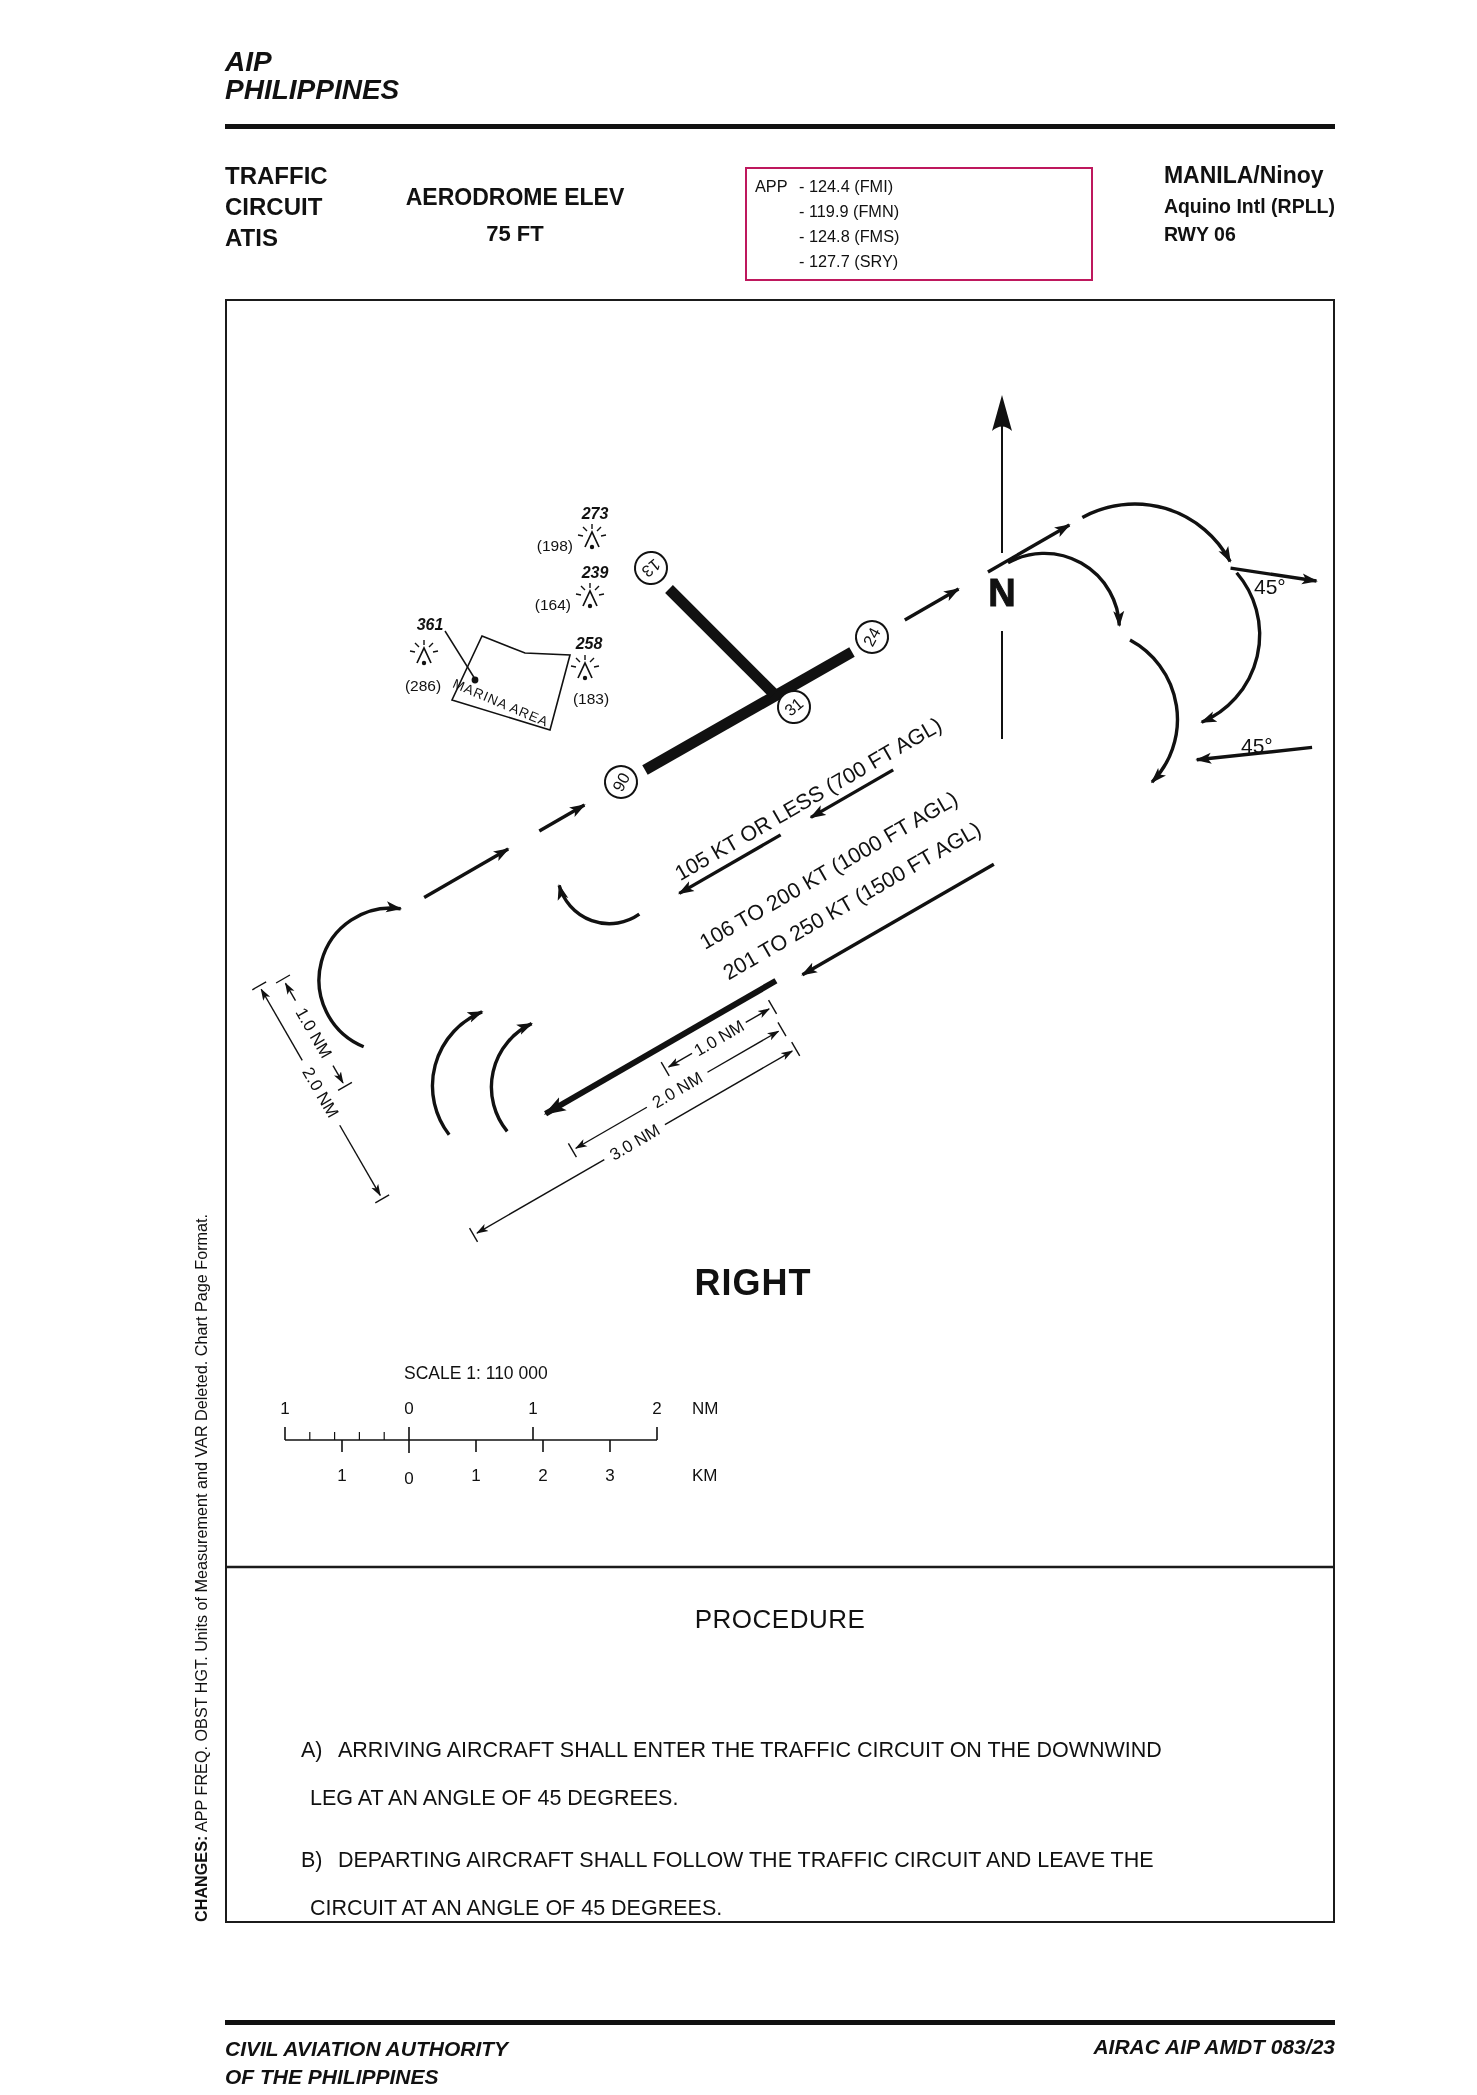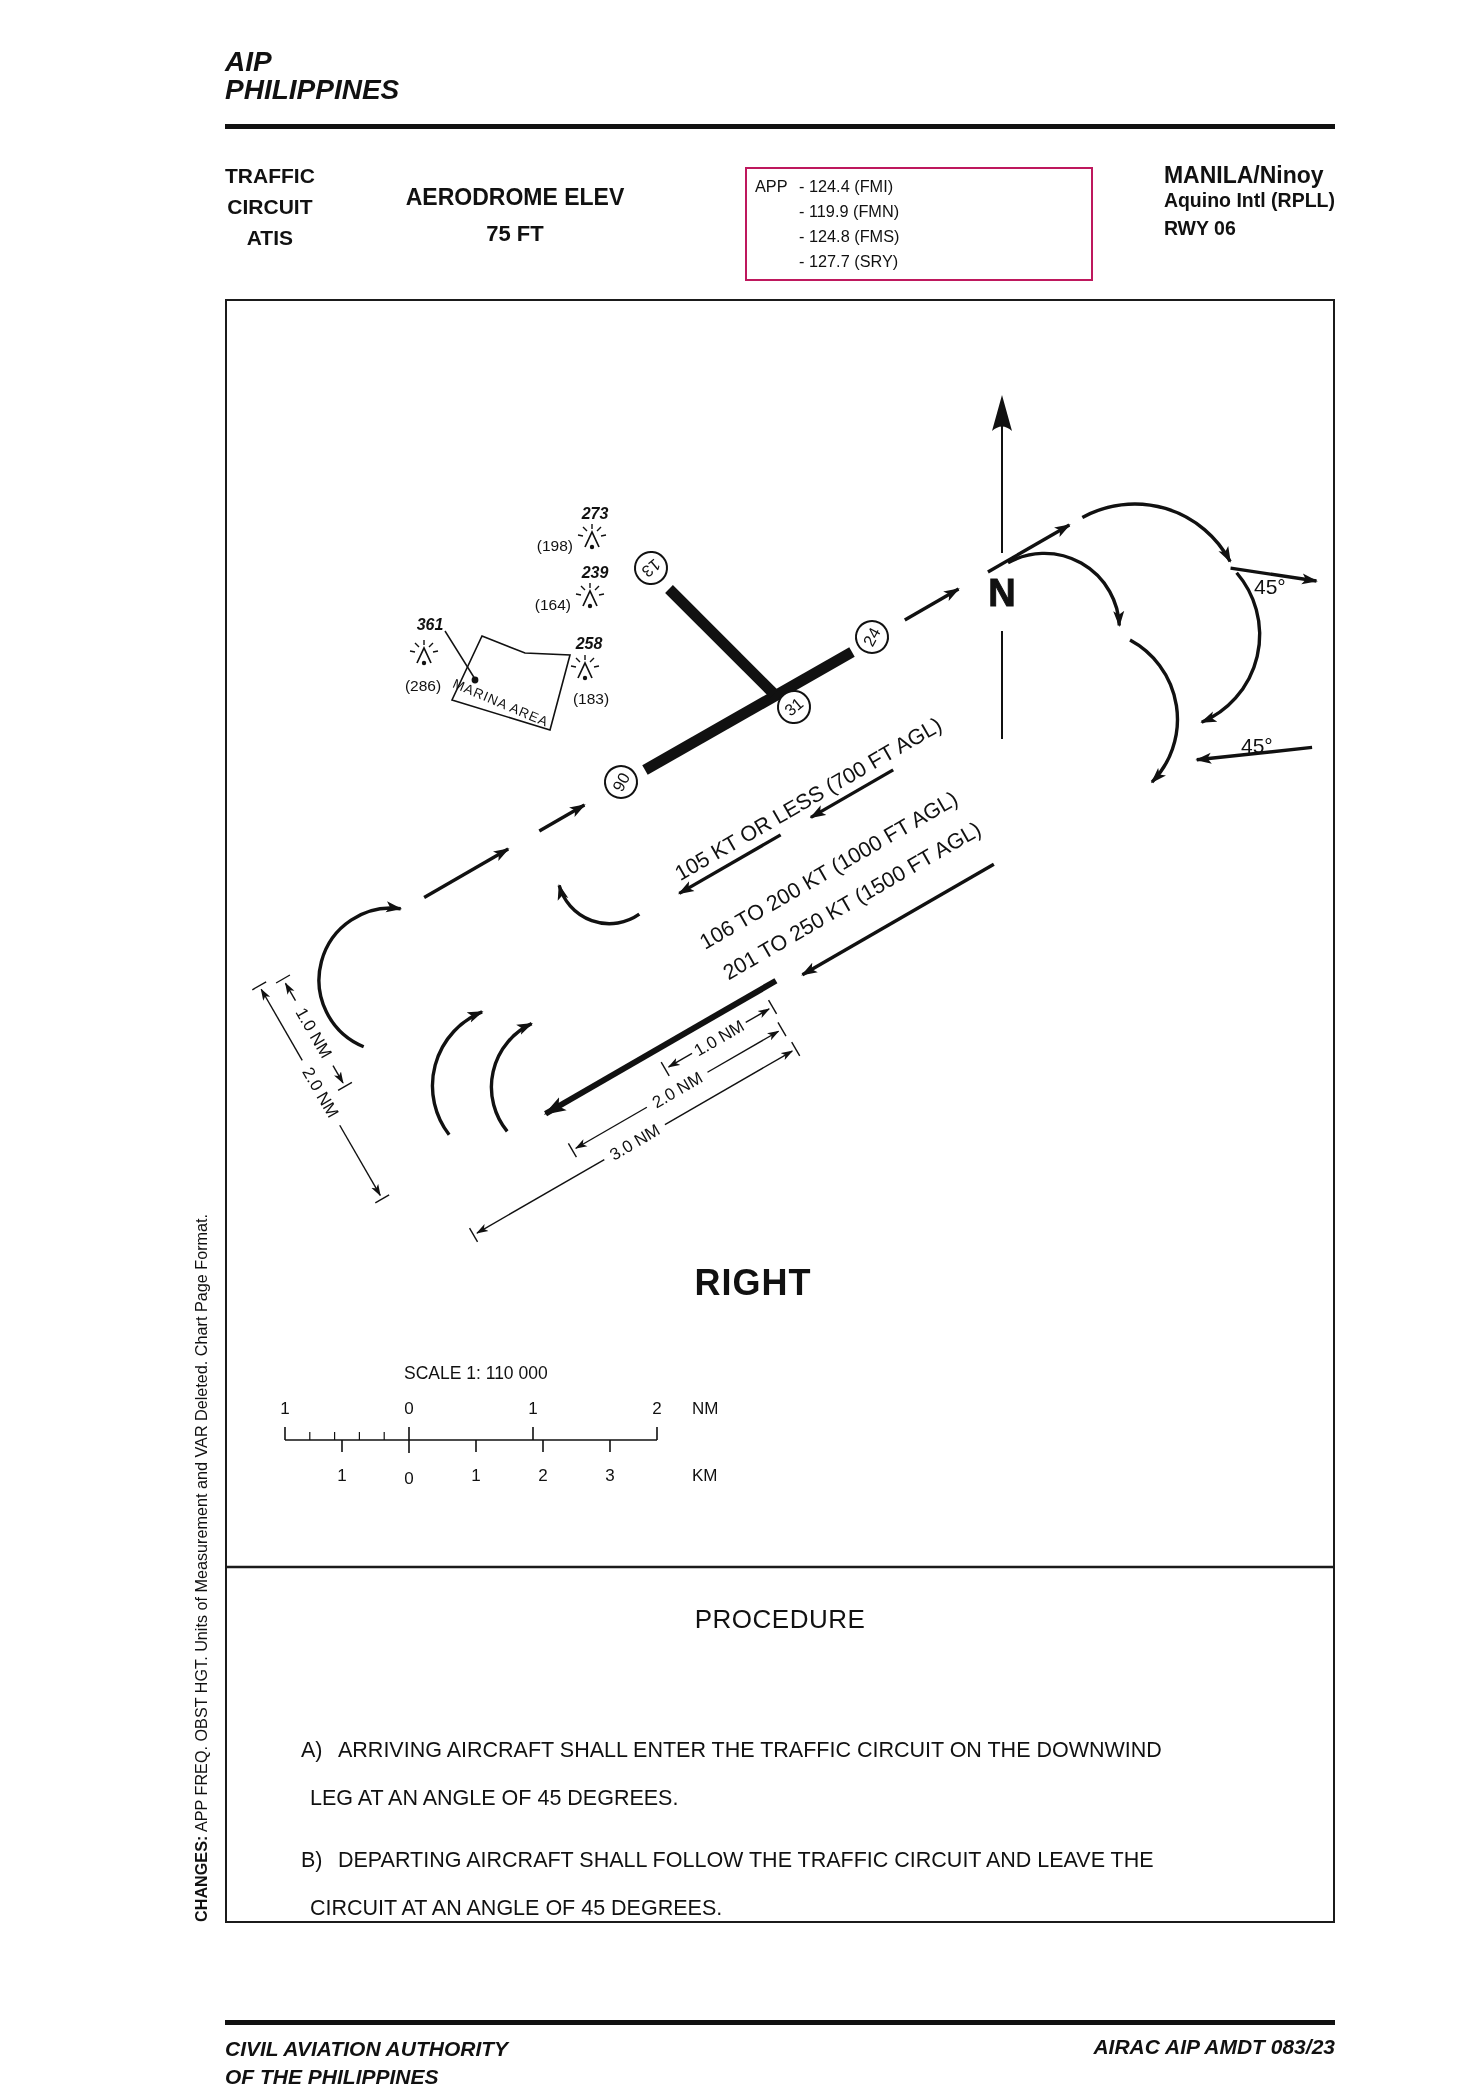--- a/index.html
+++ b/index.html
@@ -6,33 +6,33 @@
   .page{position:relative;width:1477px;height:2095px;background:#ffffff;overflow:hidden;
         font-family:"Liberation Sans",sans-serif;color:#111;}
   .abs{position:absolute;}
   
   .hdr-left{left:225px;top:48px;font-size:28px;font-weight:bold;font-style:italic;line-height:28px;}
   .hdr-right{right:142px;top:48px;font-size:21px;font-weight:bold;font-style:italic;line-height:28px;text-align:right;}
   .rule{left:225px;width:1110px;height:5px;background:#111;}
   .ftr-left{left:225px;top:2035px;font-size:21px;font-weight:bold;font-style:italic;line-height:28px;}
   .ftr-right{right:142px;top:2035px;font-size:21px;font-weight:bold;font-style:italic;text-align:right;}
   
-  .tcc{left:225px;top:160px;font-size:21px;font-weight:bold;line-height:31px;text-align:center;}
+  .tcc{left:225px;top:160px;font-size:24px;font-weight:bold;line-height:31px;}
   .aero{left:392px;top:184px;width:246px;text-align:center;font-weight:bold;}
   .aero .l1{font-size:23px;}
   .aero .l2{font-size:22px;margin-top:10px;}
   .freqbox{left:745px;top:167px;width:348px;height:114px;border:2px solid #be185d;box-sizing:border-box;
            font-size:16.3px;line-height:25px;padding:5px 0 0 8px;}
   .fcol1{position:absolute;left:8px;top:5px;width:190px;}
   .fcol2{position:absolute;left:198px;top:5px;width:145px;}
   .frow{display:flex;}
   .flabel{display:inline-block;width:44px;flex:0 0 44px;}
   .airport{right:142px;top:162px;text-align:left;font-weight:bold;}
   .airport .a1{font-size:23px;}
-  .airport .a2{font-size:19.5px;margin-top:0;}
+  .airport .a2{font-size:19.5px;margin-top:6px;}
   .airport .a3{font-size:19.5px;margin-top:5px;}
   
   .chart-box{left:225px;top:299px;width:1110px;height:1624px;border:2px solid #1b1b1b;box-sizing:border-box;}
   
   .proc-head{left:225px;top:1604px;width:1110px;text-align:center;font-size:26px;font-weight:normal;letter-spacing:0.5px;}
   .proc-line{left:273px;top:0;font-size:21.5px;white-space:nowrap;margin-left:28px;}
   .pid{display:inline-block;width:37px;}
   .proc-cont{left:310px;font-size:21.5px;white-space:nowrap;}
   
   .side-note{left:192px;top:1922px;width:920px;transform-origin:0 0;transform:rotate(-90deg);

